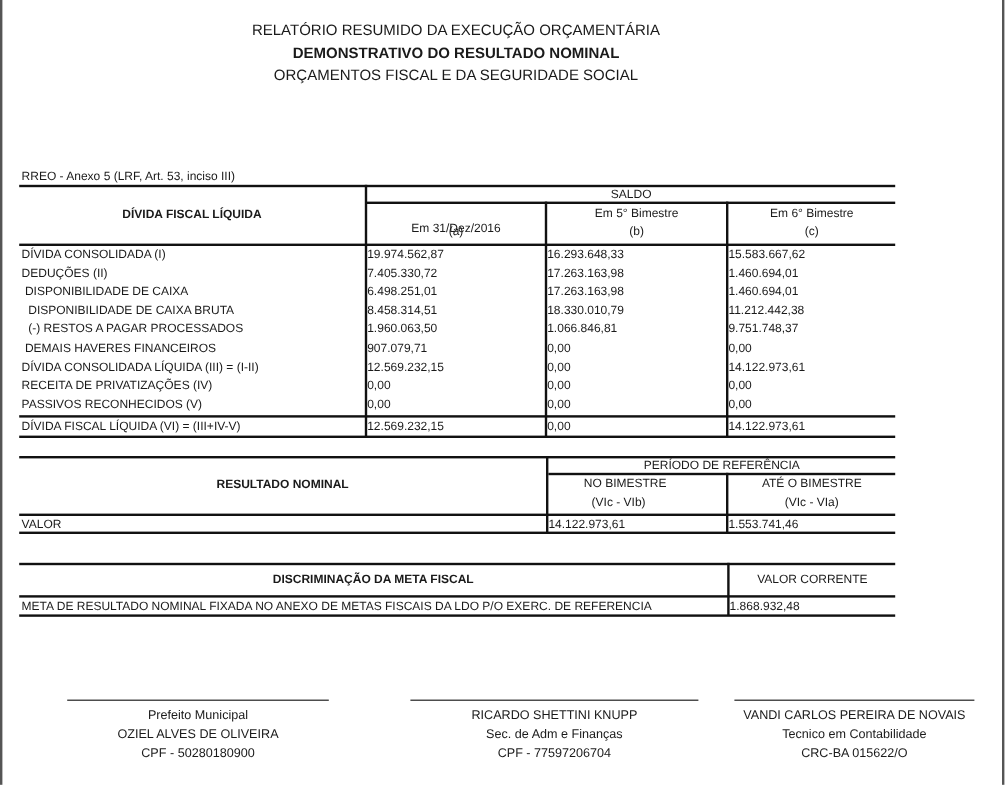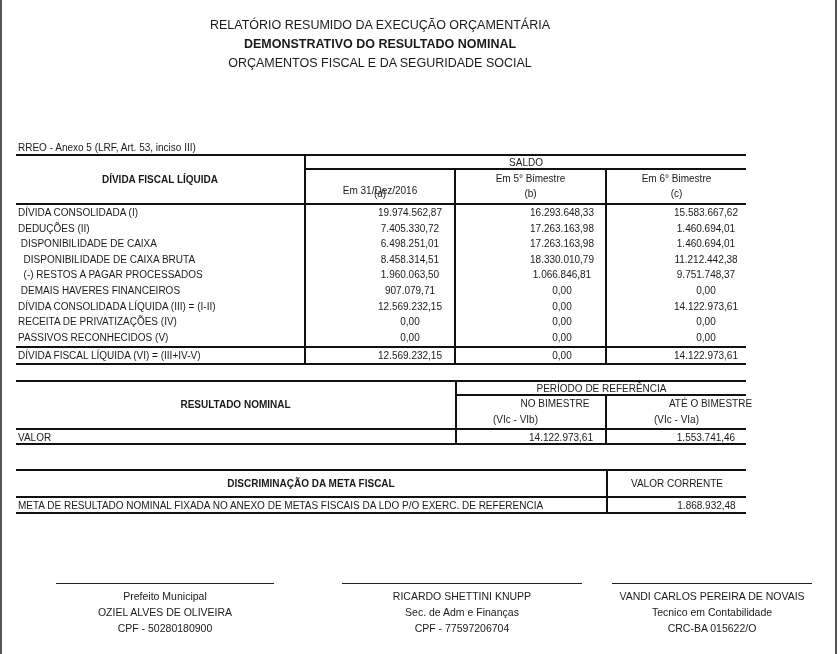--- a/index.html
+++ b/index.html
@@ -11,21 +11,21 @@
   .frame-right { position:absolute; left:835px; top:0; width:2px; height:654px; background:#555; }
 
   .header { position:absolute; top:16px; left:0; width:760px; text-align:center; }
   .header div { line-height:19px; font-size:12.5px; }
   .header .h-title { font-weight:bold; font-size:14px; }
   .header .h-bold { font-weight:bold; }
 
   .abs { position:absolute; }
   .txt { font-size:10px; white-space:nowrap; line-height:13px; }
   .bold { font-weight:bold; }
-  .r { text-align:center;margin-left:32px; }
+  .r { text-align:left; }
   .c { text-align:center; }
 
   .hline { position:absolute; height:2px; background:#111; }
   .vline { position:absolute; width:2px; background:#111; }
 
   .sig-line { position:absolute; height:1px; background:#222; }
   .sig { position:absolute; width:240px; text-align:center; font-size:10.5px; line-height:16px; }
 </style>
 </head>
 <body>
@@ -109,23 +109,23 @@
 <div>
   <div class="hline" style="left:16px;top:380px;width:730px;"></div>
   <div class="hline" style="left:457px;top:394px;width:289px;"></div>
   <div class="hline" style="left:16px;top:428px;width:730px;"></div>
   <div class="hline" style="left:16px;top:443px;width:730px;"></div>
   <div class="vline" style="left:455px;top:380px;height:64px;"></div>
   <div class="vline" style="left:605px;top:394px;height:50px;"></div>
 
   <div class="abs txt bold c" style="left:16px;top:398px;width:439px;">RESULTADO NOMINAL</div>
   <div class="abs txt c" style="left:457px;top:382px;width:289px;">PERÍODO DE REFERÊNCIA</div>
-  <div class="abs txt c" style="left:457px;top:397px;width:128px;padding-left:34px;">NO BIMESTRE</div>
+  <div class="abs txt c" style="left:457px;top:397px;width:128px;">NO BIMESTRE</div>
   <div class="abs txt c" style="left:457px;top:413px;width:117px;">(VIc - VIb)</div>
-  <div class="abs txt c" style="left:607px;top:397px;width:139px;padding-left:34px;">ATÉ O BIMESTRE</div>
+  <div class="abs txt c" style="left:607px;top:397px;width:139px;">ATÉ O BIMESTRE</div>
   <div class="abs txt c" style="left:607px;top:413px;width:139px;">(VIc - VIa)</div>
 
   <div class="abs txt" style="left:18px;top:431px;">VALOR</div>
   <div class="abs txt r" style="left:457px;top:431px;width:144px;">14.122.973,61</div>
   <div class="abs txt r" style="left:607px;top:431px;width:134px;">1.553.741,46</div>
 </div>
 
 <div>
   <div class="hline" style="left:16px;top:469px;width:730px;"></div>
   <div class="hline" style="left:16px;top:496px;width:730px;"></div>

